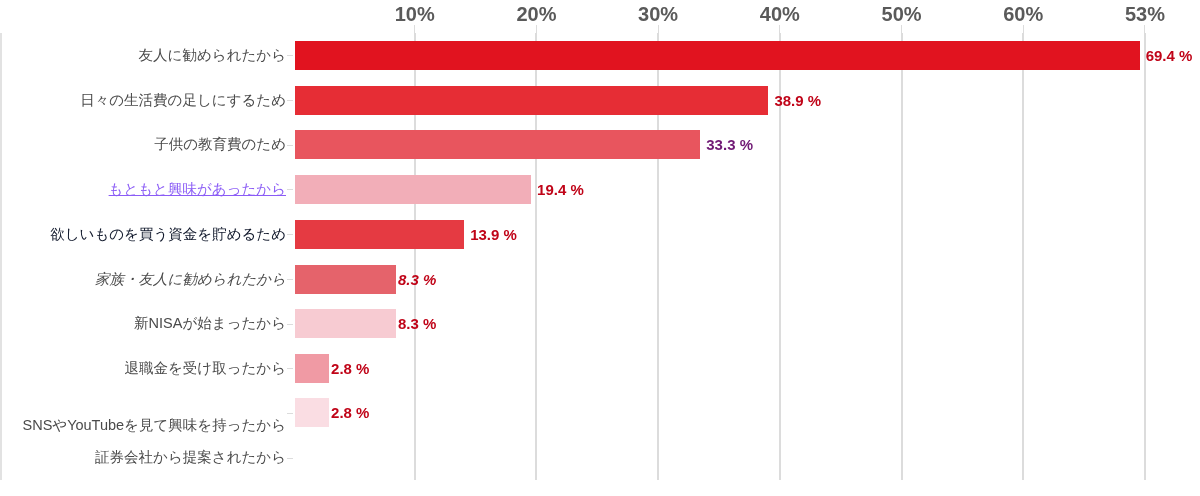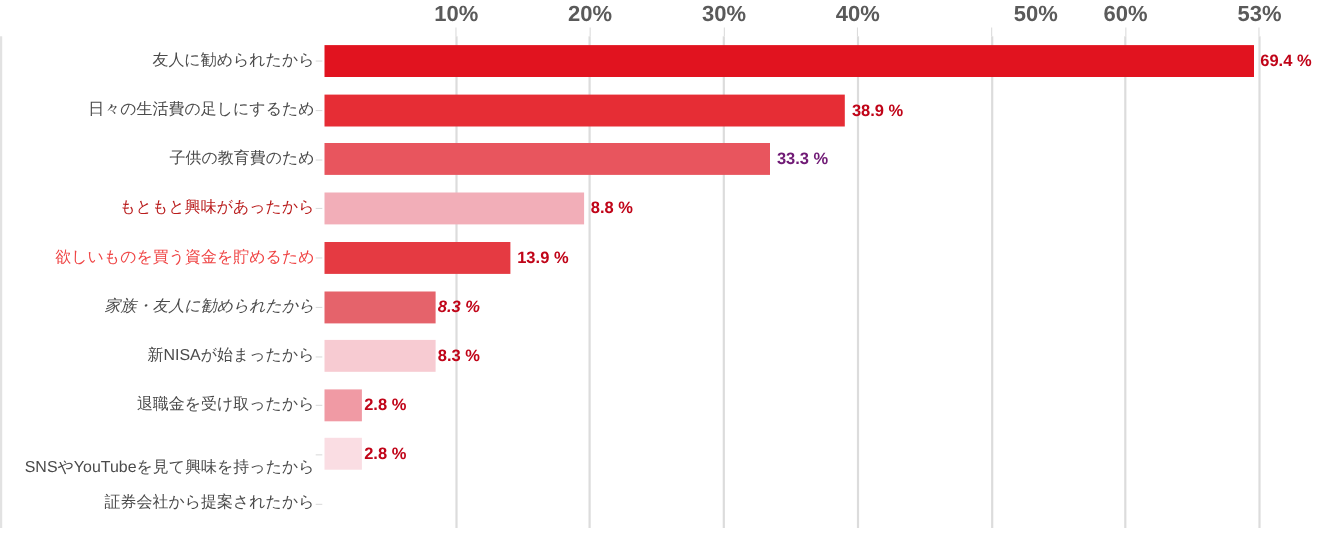--- a/index.html
+++ b/index.html
@@ -135,21 +135,21 @@
 
   <div class="axis-top" id="axis-top">
       <div class="tick-label" style="left: 414.71px;">10%</div>
       <div class="tick-stub" style="left: 414.21px; background: rgb(220, 220, 220);"></div>
       <div class="tick-label" style="left: 536.42px;">20%</div>
       <div class="tick-stub" style="left: 535.92px; background: rgb(220, 220, 220);"></div>
       <div class="tick-label" style="left: 658.13px;">30%</div>
       <div class="tick-stub" style="left: 657.63px; background: rgb(220, 220, 220);"></div>
       <div class="tick-label" style="left: 779.84px;">40%</div>
       <div class="tick-stub" style="left: 779.34px; background: rgb(220, 220, 220);"></div>
-      <div class="tick-label" style="left: 901.55px; margin-left: 40px;">50%</div>
+      <div class="tick-label" style="left: 901.55px;">50%</div>
       <div class="tick-stub" style="left: 901.05px; background: rgb(220, 220, 220);"></div>
       <div class="tick-label" style="left: 1023.26px;">60%</div>
       <div class="tick-stub" style="left: 1022.76px; background: rgb(220, 220, 220);"></div>
       <div class="tick-label" style="left: 1144.97px;">53%</div>
       <div class="tick-stub" style="left: 1144.47px; background: rgb(220, 220, 220);"></div>
     </div>
 
   <div class="plot" id="plot-area">
       <div class="gridline" style="left: 120.71px; background: rgb(220, 220, 220);"></div>
       <div class="gridline" style="left: 242.42px; background: rgb(220, 220, 220);"></div>
@@ -180,29 +180,29 @@
       </div>
       <div class="row" style="top: 89.4px; height: 44.7px;">
         <div class="cat-label" style="color: rgb(74, 74, 74);">子供の教育費のため</div>
         <div class="cat-tick" style="top: 22.35px; background: rgb(220, 220, 220);"></div>
         <div class="bar-wrap" style="height: 44.7px;">
           <div class="bar" title="子供の教育費のため 33.3 %" style="width: 405.294px; background: rgb(232, 85, 94);"></div>
           <div class="bar-value" style="color: #701a75;">33.3 %</div>
         </div>
       </div>
       <div class="row" style="top: 134.1px; height: 44.7px;">
-        <div class="cat-label" style="color: #b91c1c;">もともと興味があったから</div>
+        <div class="cat-label" style="color: #8b5cf6; text-decoration: underline;">もともと興味があったから</div>
         <div class="cat-tick" style="top: 22.35px; background: rgb(220, 220, 220);"></div>
         <div class="bar-wrap" style="height: 44.7px;">
           <div class="bar" title="もともと興味があったから 19.4 %" style="width: 236.117px; background: rgb(242, 174, 184);"></div>
-          <div class="bar-value" style="color: rgb(192, 4, 24);">8.8 %</div>
+          <div class="bar-value" style="color: rgb(192, 4, 24);">19.4 %</div>
         </div>
       </div>
       <div class="row" style="top: 178.8px; height: 44.7px;">
-        <div class="cat-label" style="color: #ef4444;">欲しいものを買う資金を貯めるため</div>
+        <div class="cat-label" style="color: #0f172a;">欲しいものを買う資金を貯めるため</div>
         <div class="cat-tick" style="top: 22.35px; background: rgb(220, 220, 220);"></div>
         <div class="bar-wrap" style="height: 44.7px;">
           <div class="bar" title="欲しいものを買う資金を貯めるため 13.9 %" style="width: 169.177px; background: rgb(229, 58, 66);"></div>
           <div class="bar-value" style="color: rgb(192, 4, 24);">13.9 %</div>
         </div>
       </div>
       <div class="row" style="top: 224px; height: 44.7px; font-style: italic;">
         <div class="cat-label" style="color: rgb(74, 74, 74);">家族・友人に勧められたから</div>
         <div class="cat-tick" style="top: 22.35px; background: rgb(220, 220, 220);"></div>
         <div class="bar-wrap" style="height: 44.7px;">

